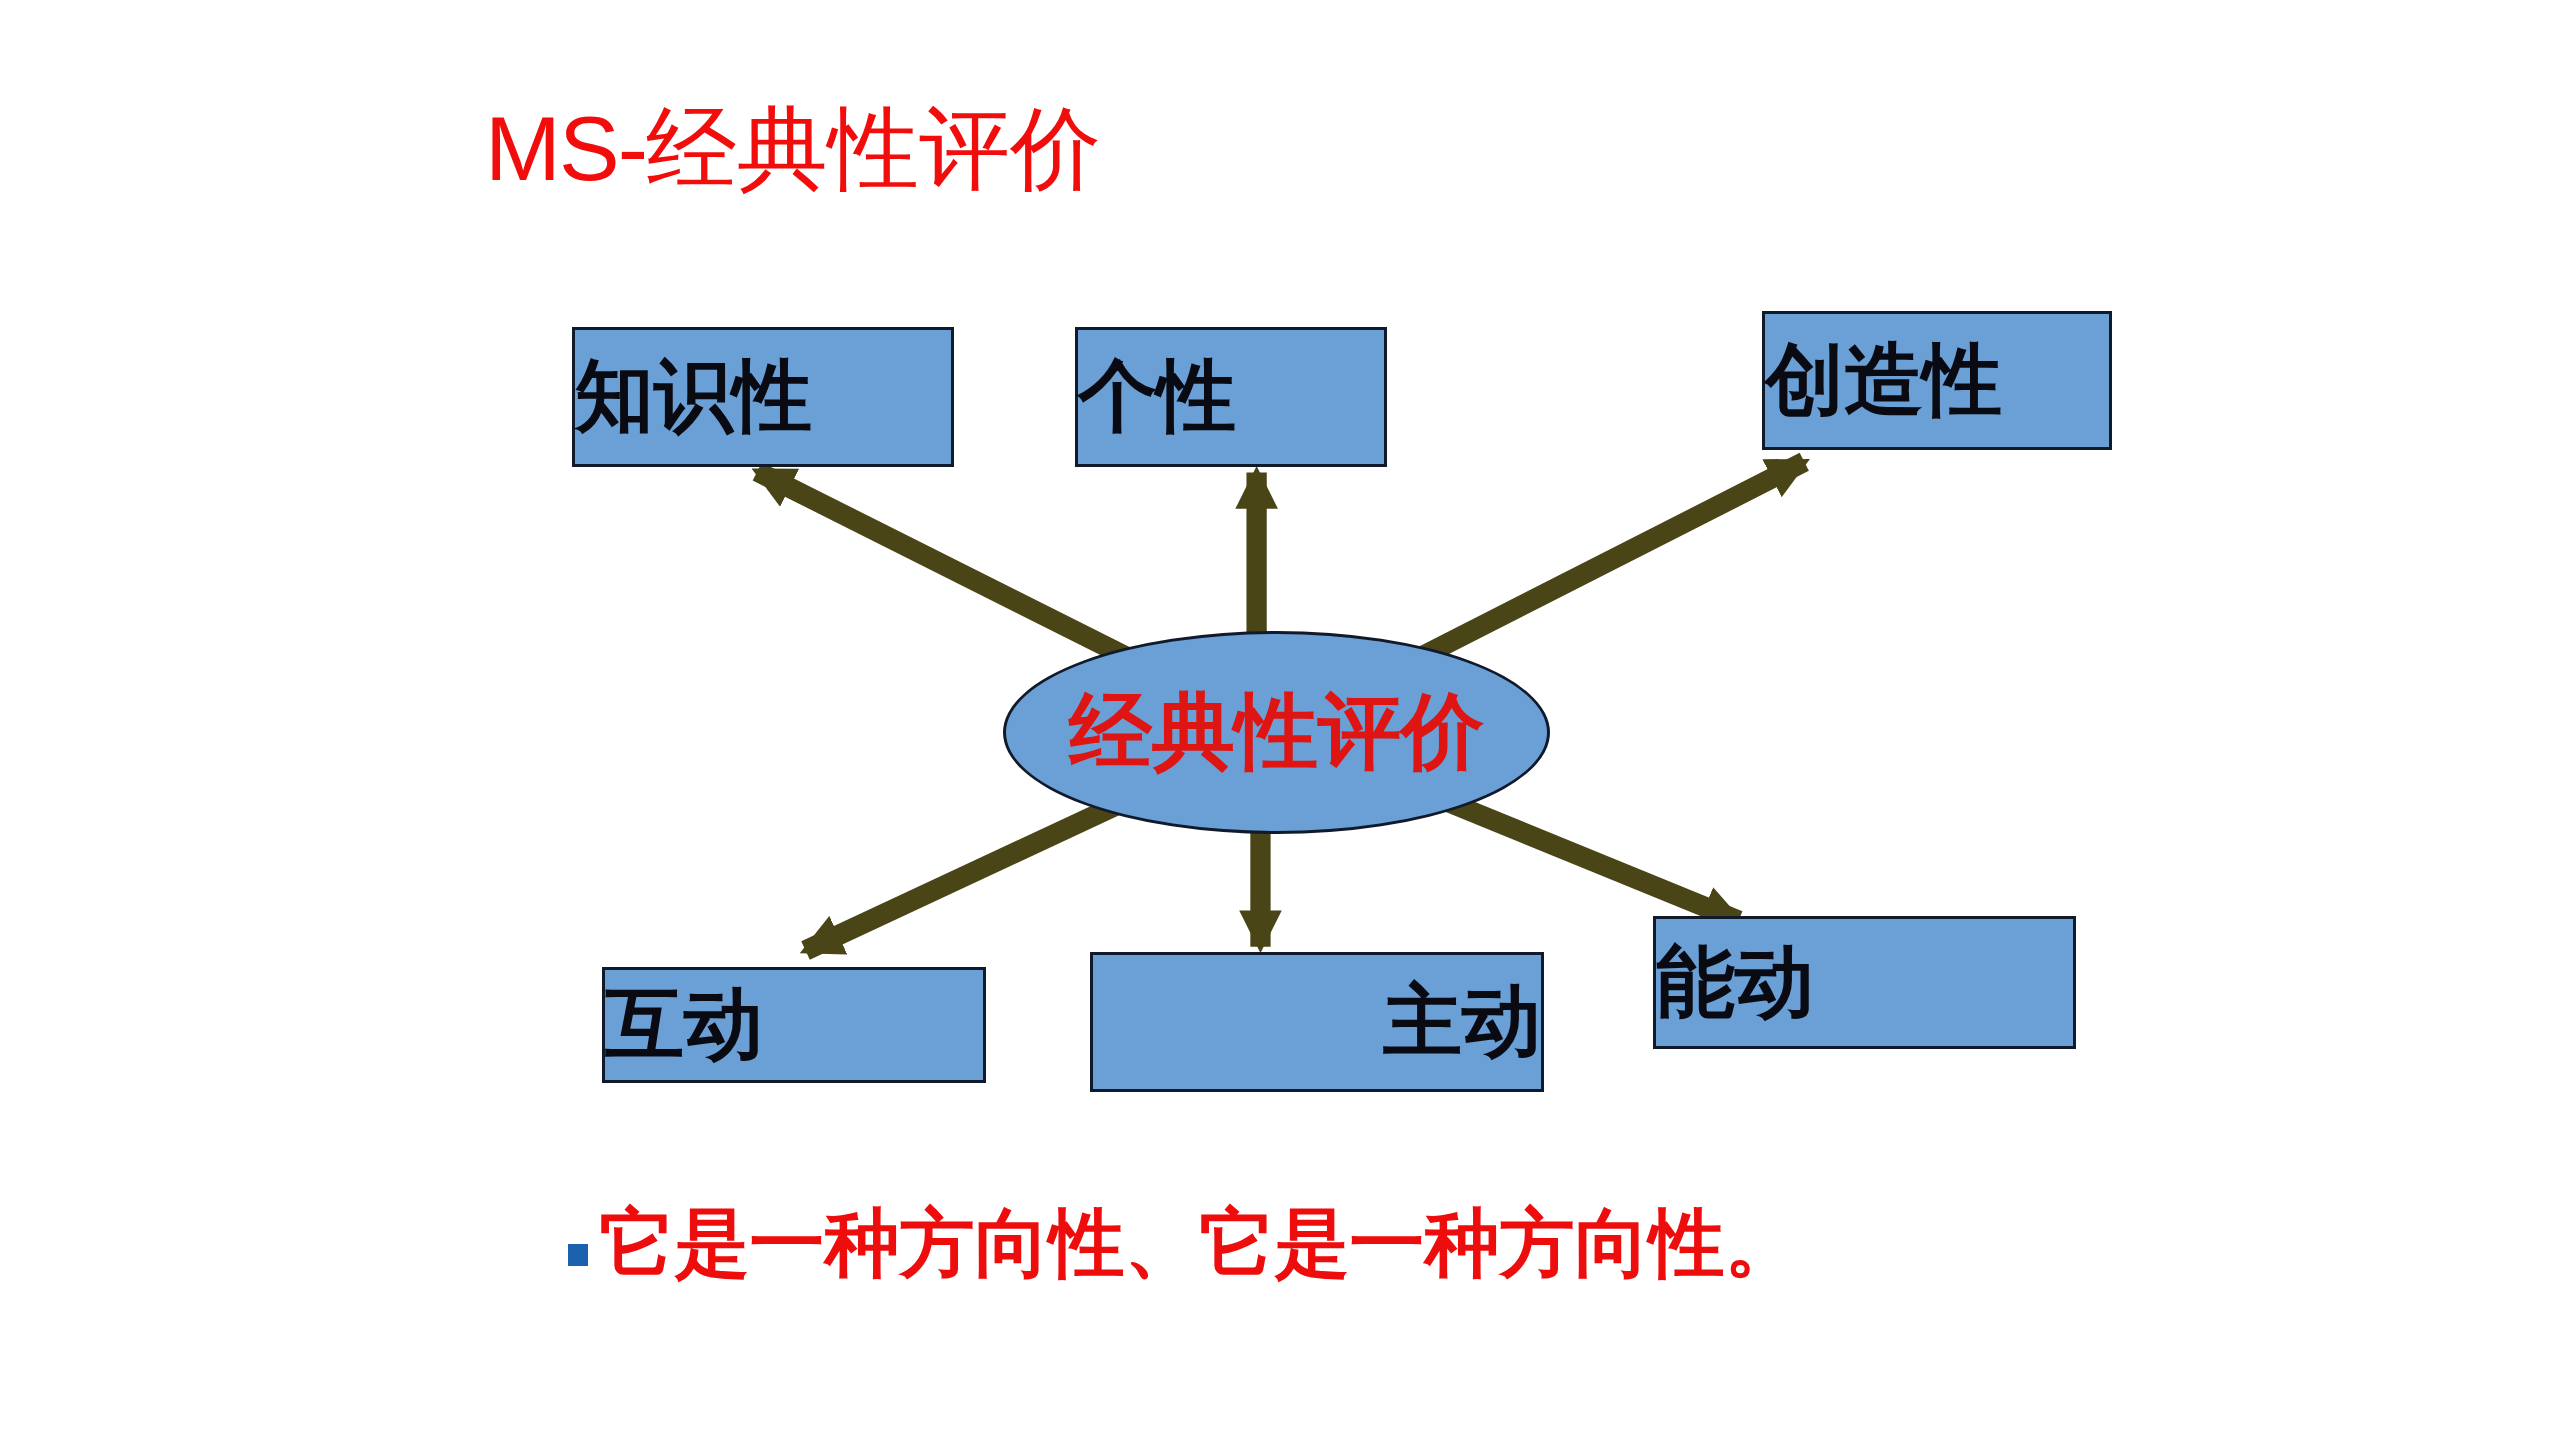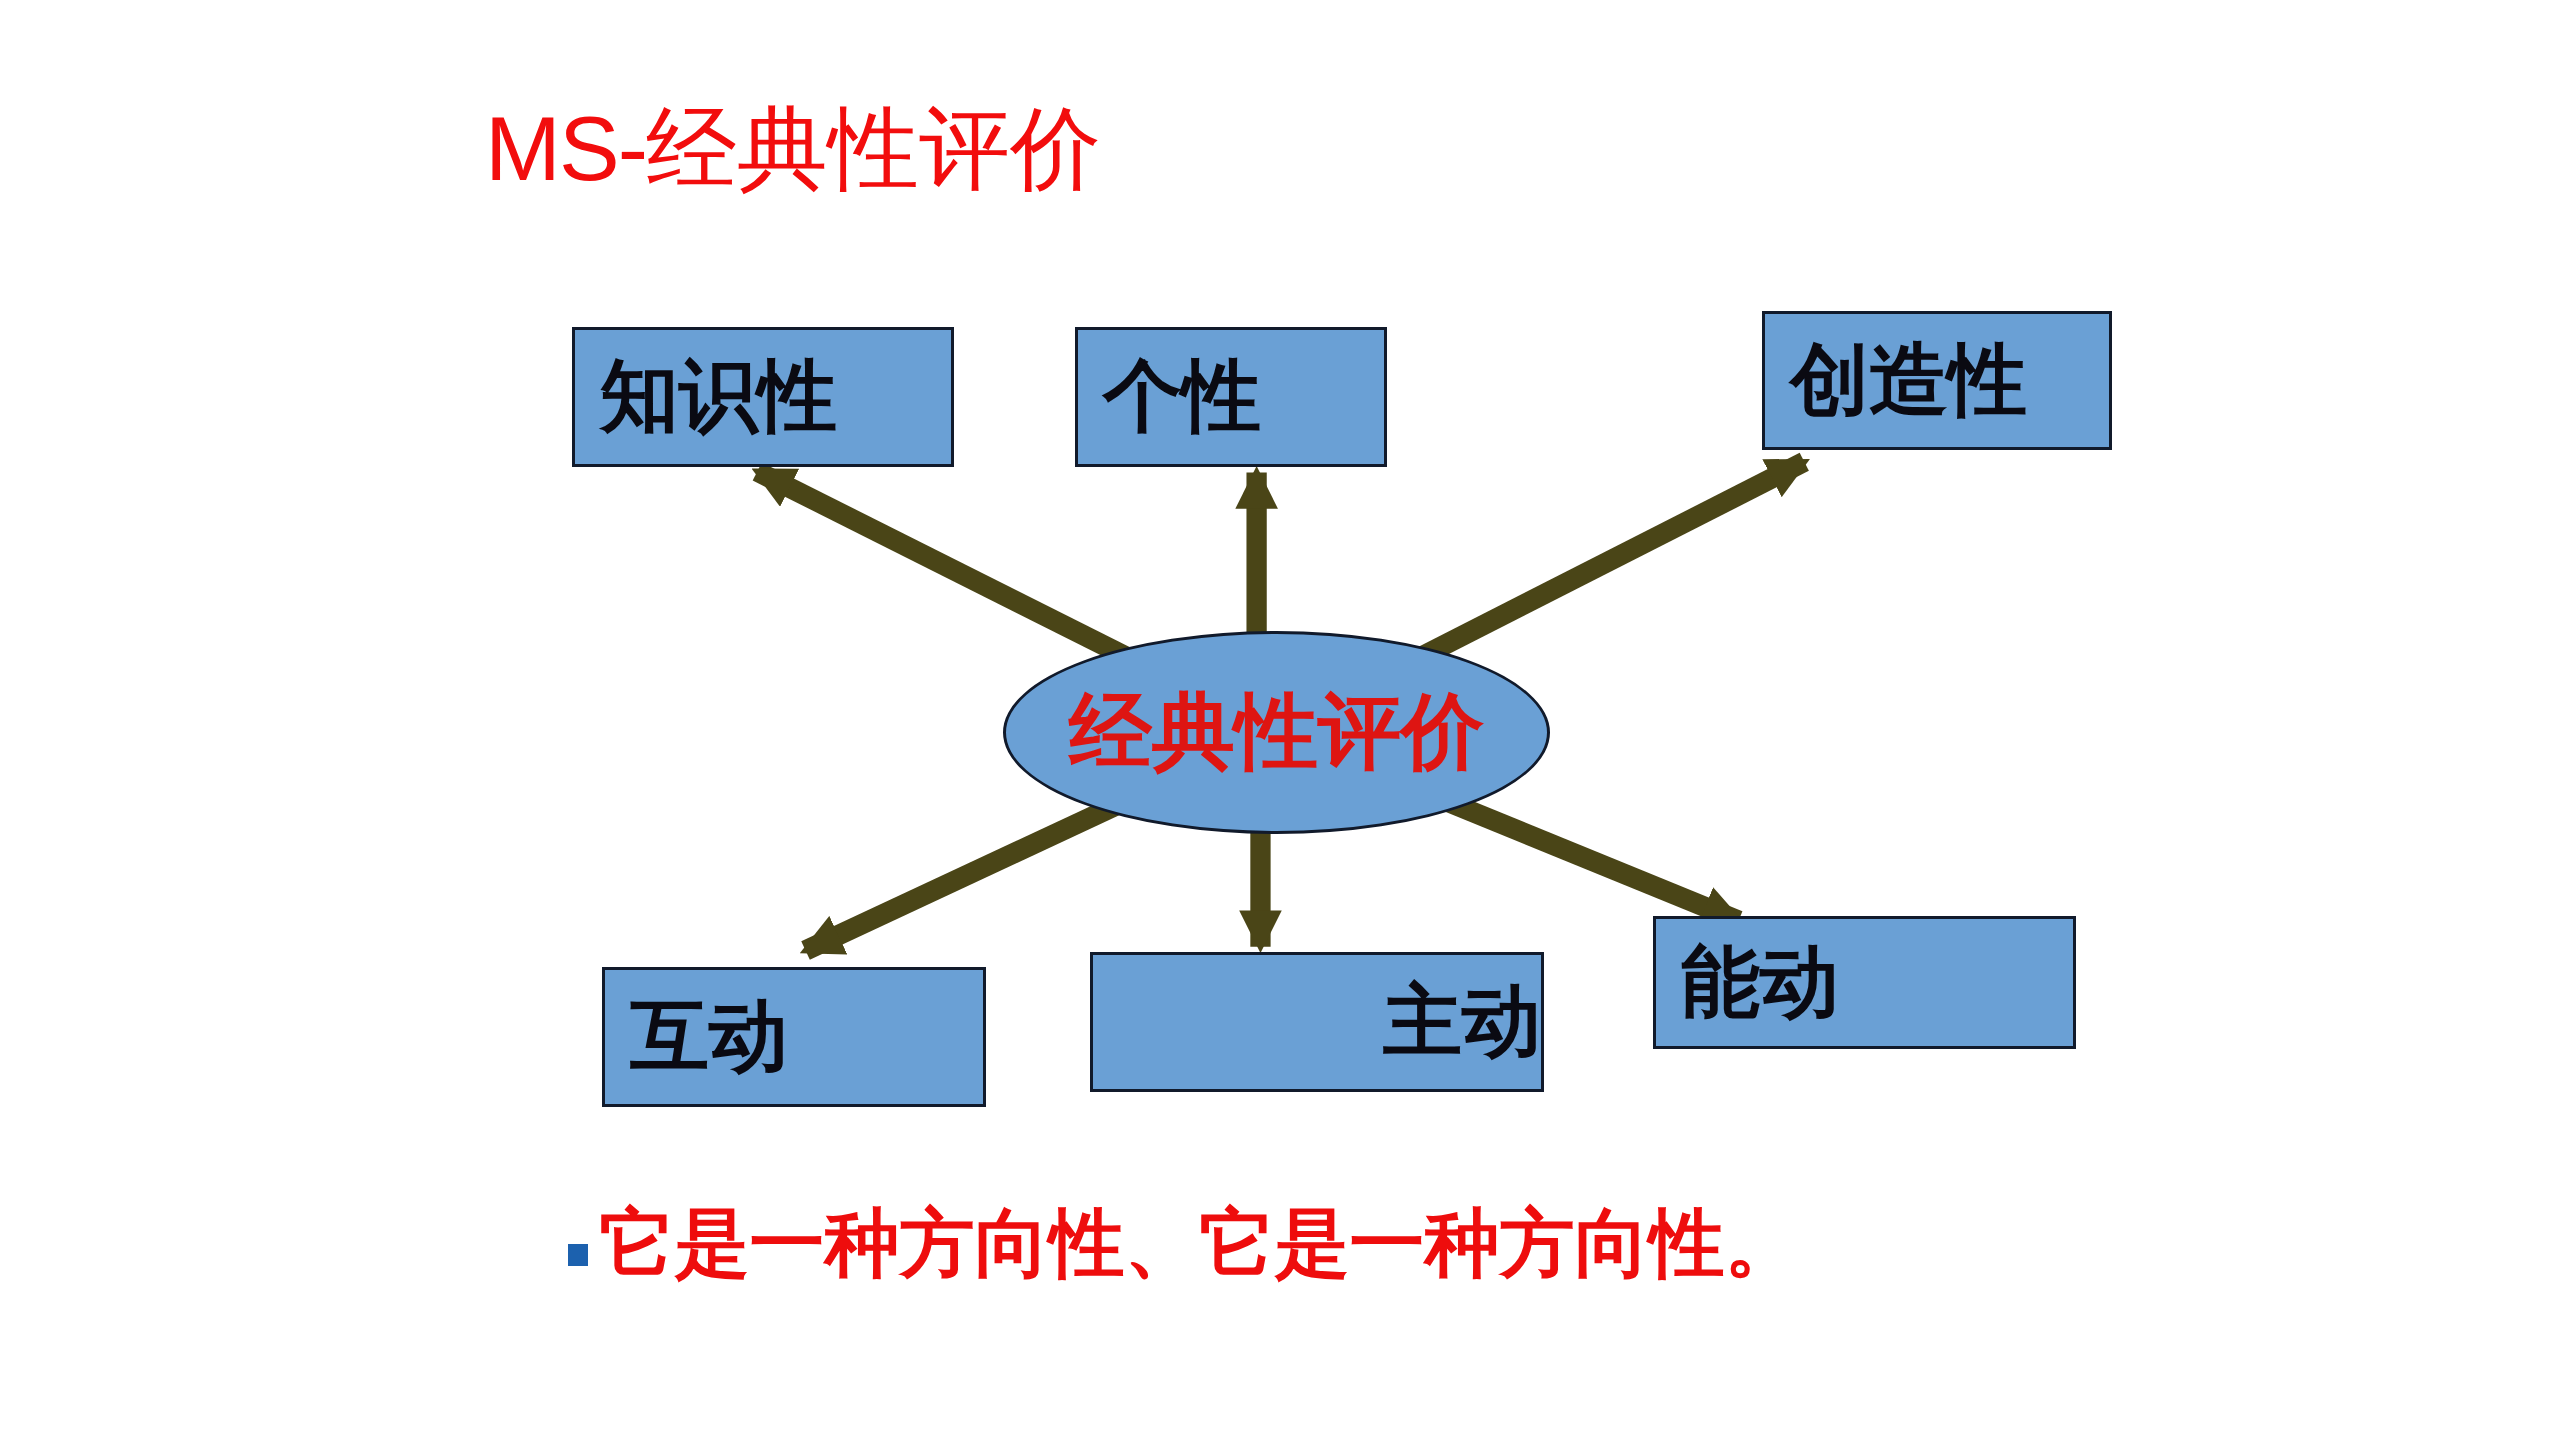--- a/index.html
+++ b/index.html
@@ -71,30 +71,29 @@
 
   
   .node {
     position: absolute;
     box-sizing: border-box;
     background: #6AA0D5;
     border: 3.9px solid #111A2B;
     z-index: 2;
     display: flex;
     align-items: center;
-    padding-left: 25px;
     font-size: 79px;
     font-weight: bold;
     color: #0A0A12;
     white-space: nowrap;
   }
   .node-zhishixing   { left: 572px;  top: 327px;  width: 382px; height: 140px; }
   .node-gexing       { left: 1075px; top: 327px;  width: 312px; height: 140px; }
   .node-chuangzao    { left: 1714px; top: 311px;  width: 350px; height: 139px; margin-left: 48px; }
-  .node-hudong       { left: 602px;  top: 967px; width: 384px; height: 140px; }
+  .node-hudong       { left: 602px;  top: 967px; width: 384px; height: 116px; }
   .node-zhudong      { left: 1090px; top: 952px;  width: 454px; height: 140px; justify-content: flex-end; }
   .node-nengdong     { left: 1653px; top: 904px;  width: 423px; height: 133px; margin-top: 12px; }
 
   
   .note {
     position: absolute;
     left: 568px;
     top: 1202px;
     z-index: 2;
     display: flex;

